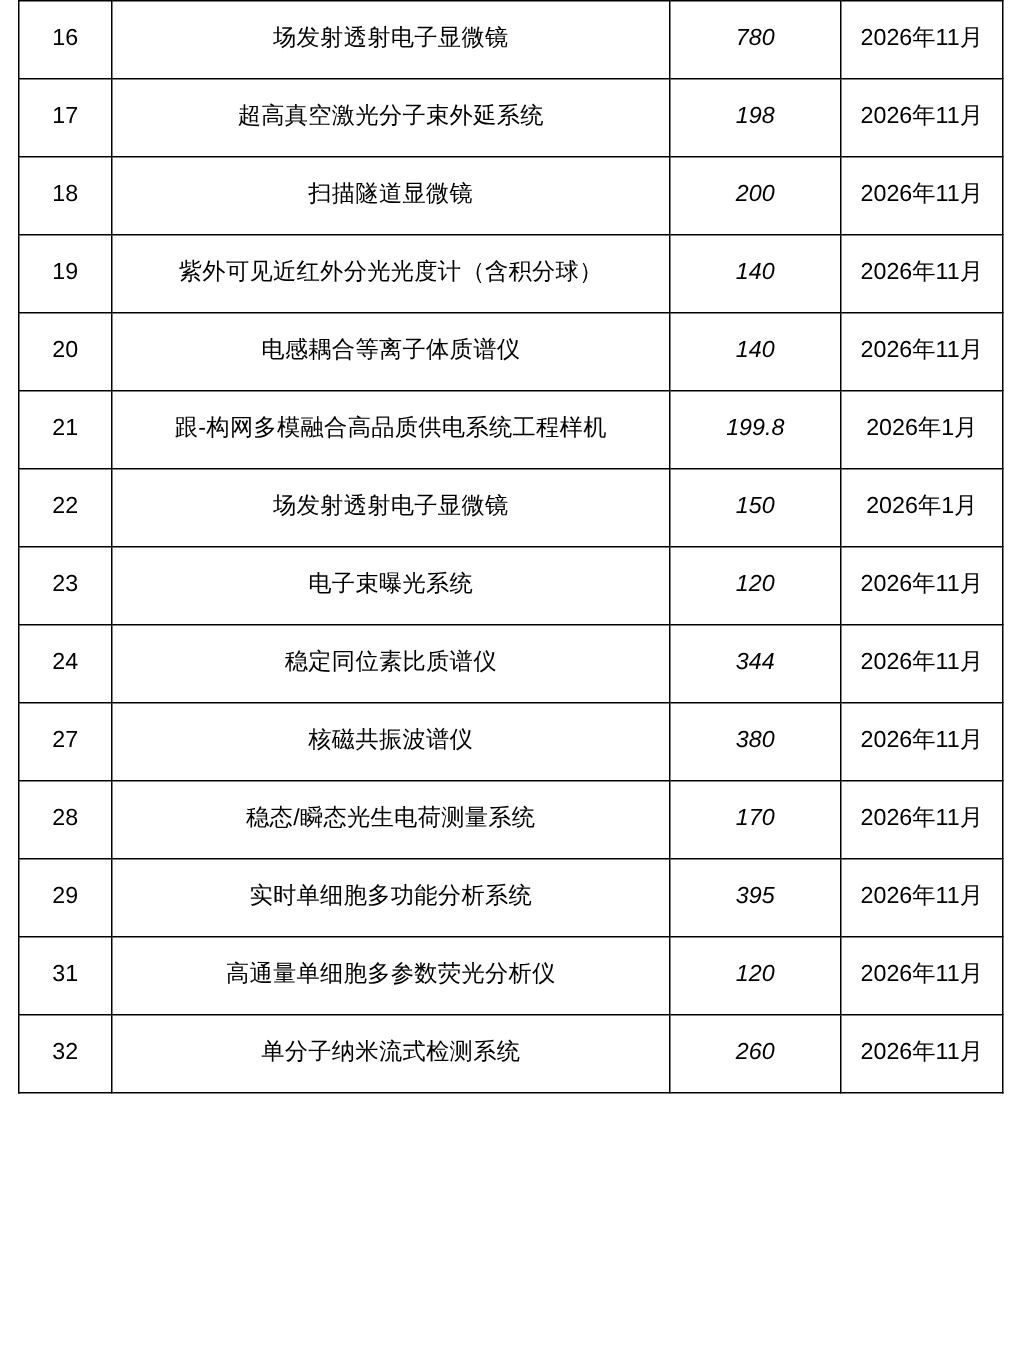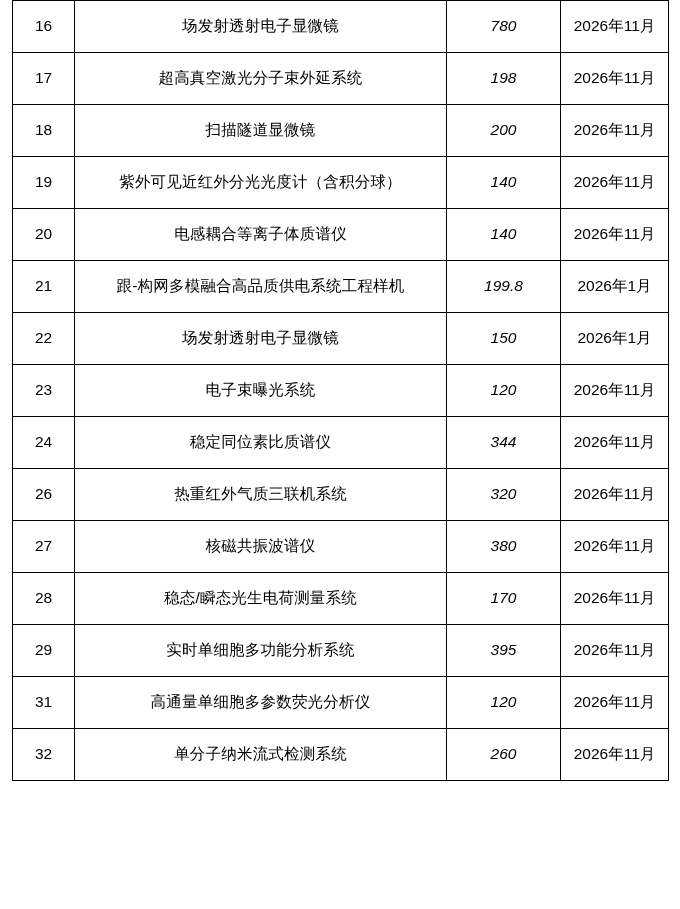--- a/index.html
+++ b/index.html
@@ -119,26 +119,20 @@
           <td class="cell-amount">120</td>
           <td class="cell-date">2026年11月</td>
         </tr>
         <tr>
           <td class="cell-index">24</td>
           <td class="cell-name">稳定同位素比质谱仪</td>
           <td class="cell-amount">344</td>
           <td class="cell-date">2026年11月</td>
         </tr>
         <tr>
-          <td class="cell-index">26</td>
-          <td class="cell-name">热重红外气质三联机系统</td>
-          <td class="cell-amount">320</td>
-          <td class="cell-date">2026年11月</td>
-        </tr>
-        <tr>
           <td class="cell-index">27</td>
           <td class="cell-name">核磁共振波谱仪</td>
           <td class="cell-amount">380</td>
           <td class="cell-date">2026年11月</td>
         </tr>
         <tr>
           <td class="cell-index">28</td>
           <td class="cell-name">稳态/瞬态光生电荷测量系统</td>
           <td class="cell-amount">170</td>
           <td class="cell-date">2026年11月</td>

